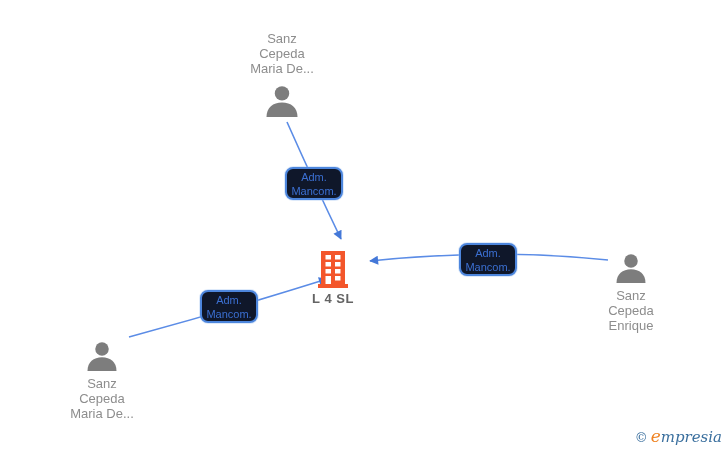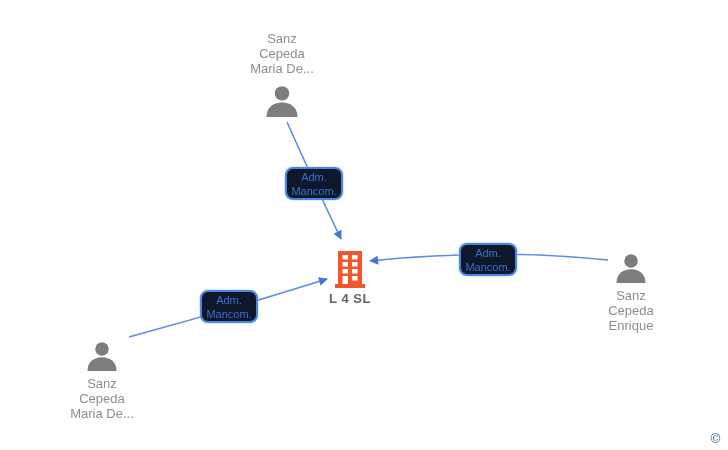--- a/index.html
+++ b/index.html
@@ -110,33 +110,34 @@
   </div>
   <div class="relbox" style="left:459px;top:243px;">
     <span class="rel-label">Adm.
 Mancom.</span>
   </div>
   <div class="relbox" style="left:200px;top:290px;">
     <span class="rel-label">Adm.
 Mancom.</span>
   </div>
 
-  <div class="node company" style="left:318px;top:251px;width:64px;">
+  <div class="node company" style="left:301px;top:251px;width:64px;">
     <svg class="building-icon" width="32" height="37" viewBox="0 0 32 37">
       <rect class="brick" x="4" y="0" width="24" height="33"></rect>
       <rect class="brick" x="1" y="33" width="30" height="4"></rect>
       <rect class="window" x="8.5" y="4" width="5.5" height="4.5"></rect>
       <rect class="window" x="18" y="4" width="5.5" height="4.5"></rect>
       <rect class="window" x="8.5" y="11" width="5.5" height="4.5"></rect>
       <rect class="window" x="18" y="11" width="5.5" height="4.5"></rect>
       <rect class="window" x="8.5" y="18" width="5.5" height="4.5"></rect>
       <rect class="window" x="18" y="18" width="5.5" height="4.5"></rect>
       <rect class="window" x="8.5" y="25" width="5.5" height="8"></rect>
       <rect class="window" x="18" y="25" width="5.5" height="4.5"></rect>
     </svg>
     <div class="company-label">L 4 SL</div>
   </div>
 
   <div class="watermark">
     <span class="wm-copy">©</span>
+    <span class="wm-brand"><span class="wm-initial">e</span><span>mpresia</span></span>
   </div>
 
 </div>
 
 </body></html>

